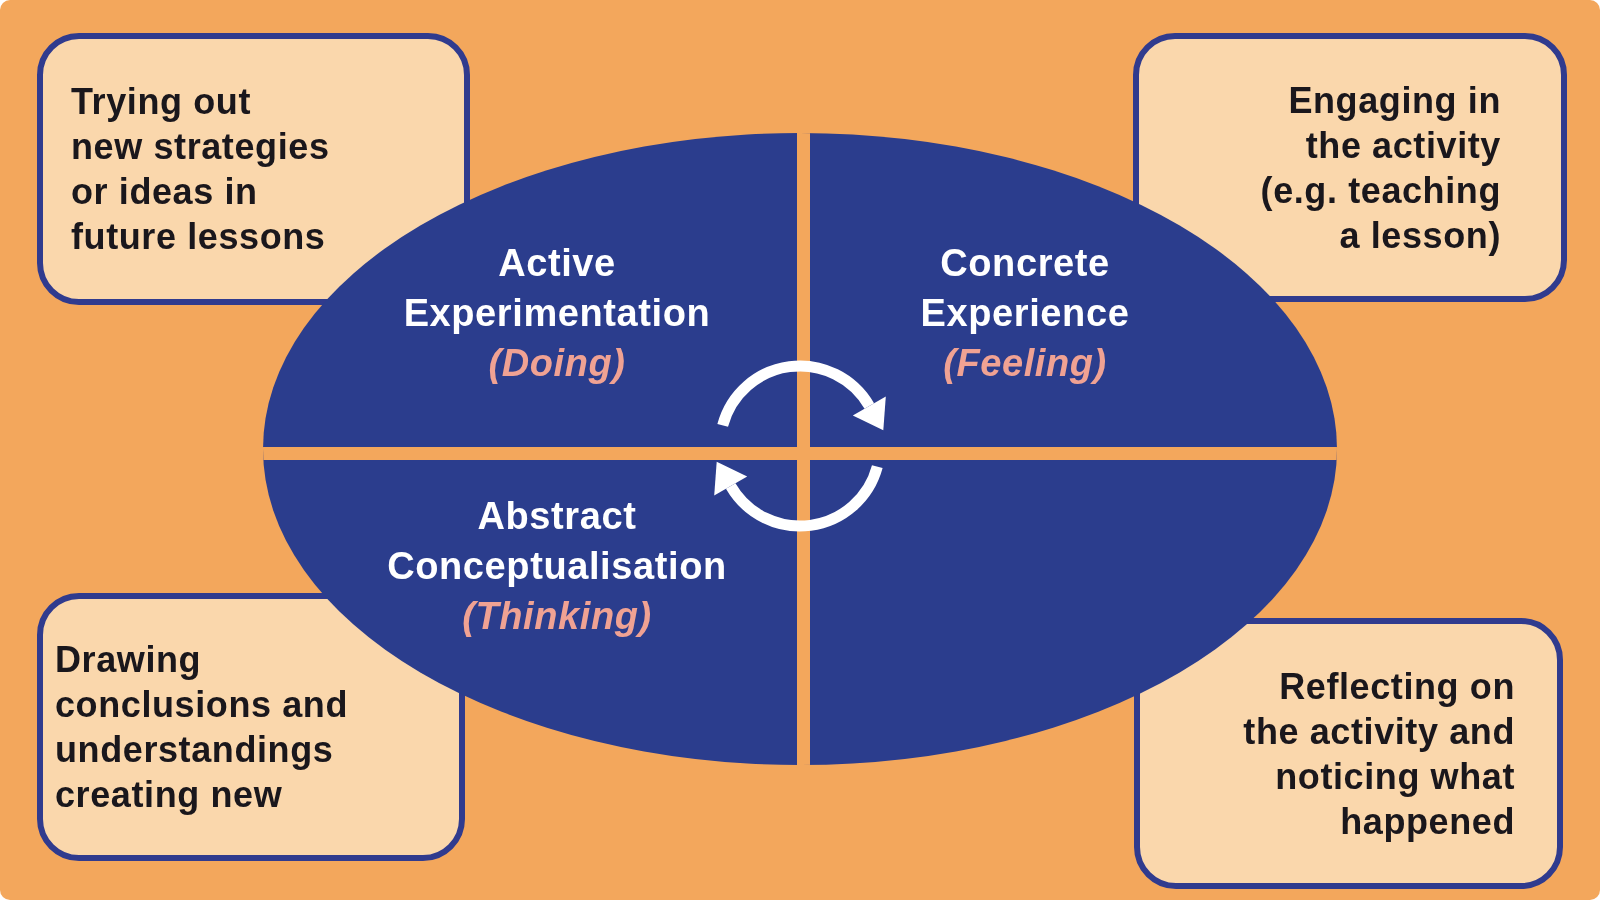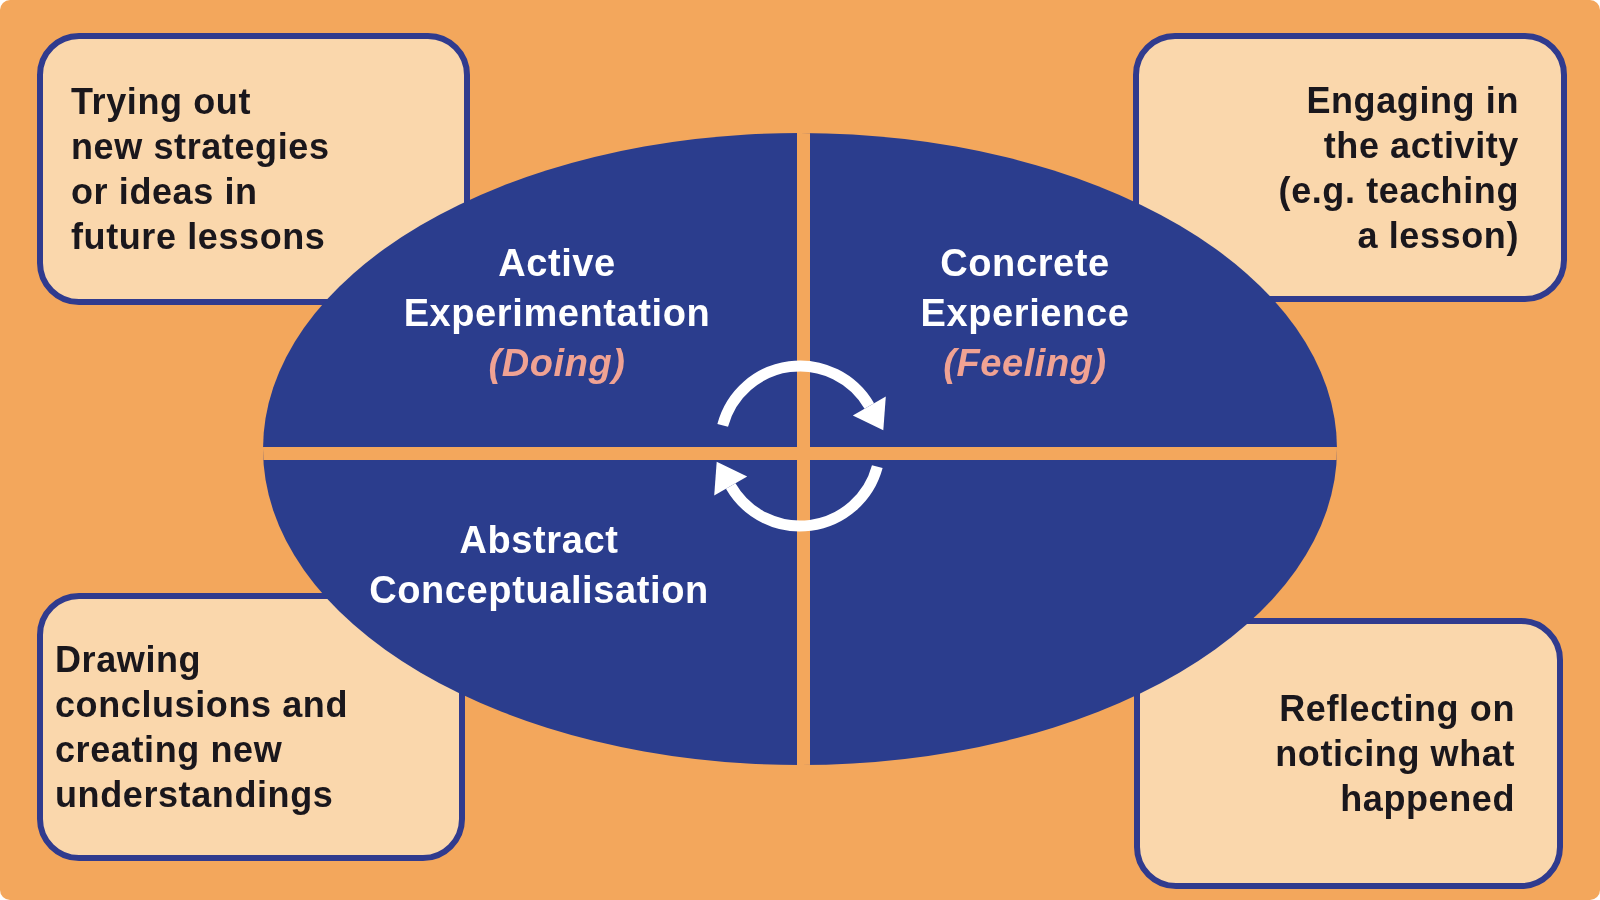--- a/index.html
+++ b/index.html
@@ -17,21 +17,21 @@
     position: absolute;
     background: var(--box_fill, #FAD7AC);
     border: 6px solid var(--box_border, #303B8E);
     border-radius: 42px;
     display: flex; flex-direction: column; justify-content: center;
     font-size: 36px; line-height: 45px; font-weight: 700;
     letter-spacing: 0.6px;
     color: var(--box_text, #1A171C);
   }
   .callout.tl { left: 37px;   top: 33px;  width: 433px; height: 272px; padding-left: 28px; text-align: left; }
-  .callout.tr { left: 1133px; top: 33px;  width: 434px; height: 269px; padding-right: 42px; text-align: right; }
+  .callout.tr { left: 1133px; top: 33px;  width: 434px; height: 269px; padding-right: 60px; text-align: right; }
   .callout.bl { left: 37px;   top: 593px; width: 428px; height: 268px; padding-left: 12px; text-align: left; }
   .callout.br { left: 1134px; top: 618px; width: 429px; height: 271px; padding-right: 42px; text-align: right; }
 
   
   .ellipse {
     position: absolute;
     left: 263px; top: 133px; width: 1074px; height: 632px;
     background: var(--ellipse_fill, #2B3D8D);
     border-radius: 50%;
     overflow: hidden;
@@ -54,21 +54,21 @@
     font-size: 38px; line-height: 50px; font-weight: 700;
     letter-spacing: 0.6px;
     color: var(--quadrant_text, #FFFFFF);
   }
   .qlabel .accent {
     color: var(--accent_text, #F0A293);
     font-style: italic;
   }
   .qlabel.tl { left: 54px;  top: 105px; }
   .qlabel.tr { left: 522px; top: 105px; }
-  .qlabel.bl { left: 36px;  top: 358px; margin-top: 24px; }
+  .qlabel.bl { left: 54px;  top: 358px; }
   .qlabel.br { left: 522px; top: 358px; }
 
   
   .cycle-icon {
     position: absolute; left: 437px; top: 213px;
     width: 200px; height: 200px;
     color: var(--icon, #FFFFFF);
   }
 </style>
 </head>
@@ -86,26 +86,27 @@
   <div class="callout tr">
     <div>Engaging in</div>
     <div>the activity</div>
     <div>(e.g. teaching</div>
     <div>a lesson)</div>
   </div>
 
   <div class="callout bl">
     <div>Drawing</div>
     <div>conclusions and</div>
+    <div>understandings</div>
     <div>creating new</div>
-    <div>understandings</div>
   </div>
 
   <div class="callout br">
     <div>Reflecting on</div>
+    <div>the activity and</div>
     <div>noticing what</div>
     <div>happened</div>
   </div>
 
   <div class="ellipse">
     <div class="bar-h"></div>
     <div class="bar-v"></div>
 
     <div class="qlabel tl">
       <div>Active</div>
@@ -115,20 +116,21 @@
 
     <div class="qlabel tr">
       <div>Concrete</div>
       <div>Experience</div>
       <div class="accent">(Feeling)</div>
     </div>
 
     <div class="qlabel bl">
       <div>Abstract</div>
       <div>Conceptualisation</div>
+      <div class="accent">(Thinking)</div>
     </div>
 
 
     <svg class="cycle-icon" viewBox="0 0 200 200">
       <path d="M 22.7 79.3 A 80 80 0 0 1 169.3 60" fill="none" stroke="currentColor" stroke-width="11"></path>
       <polygon fill="currentColor" points="185.8,50.5 152.8,69.5 183.3,84.2"></polygon>
       <path d="M 177.3 120.7 A 80 80 0 0 1 30.7 140" fill="none" stroke="currentColor" stroke-width="11"></path>
       <polygon fill="currentColor" points="14.2,149.5 47.2,130.5 16.7,115.8"></polygon>
     </svg>
   </div>

